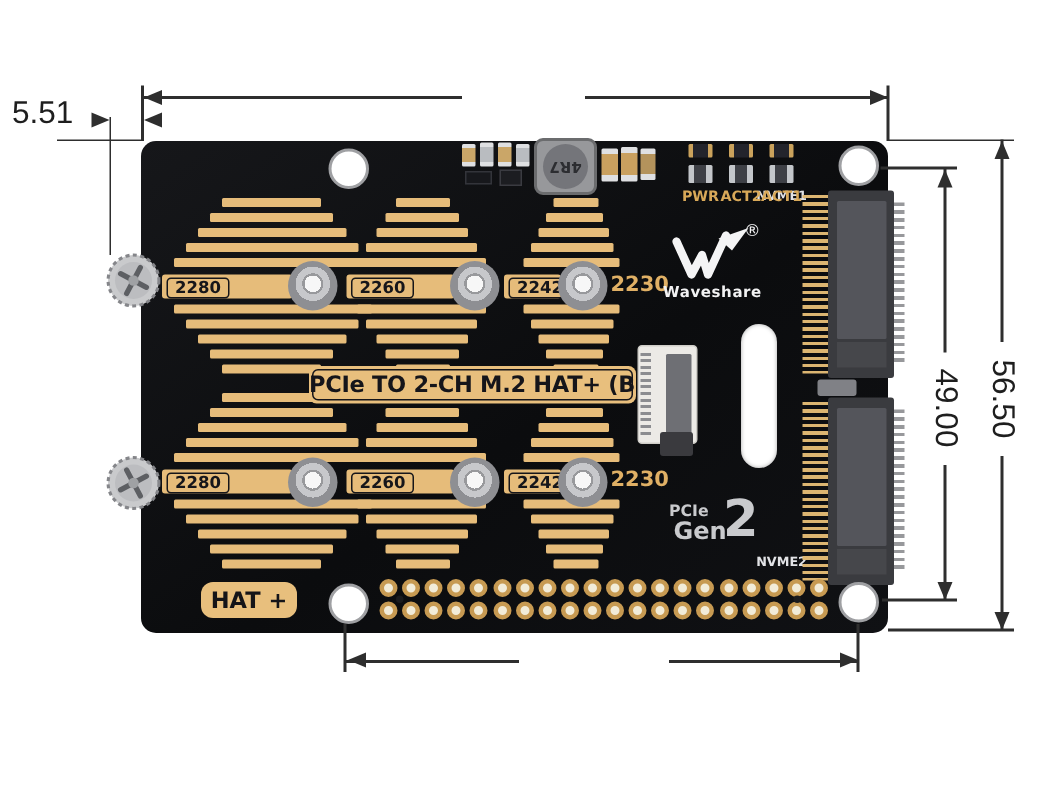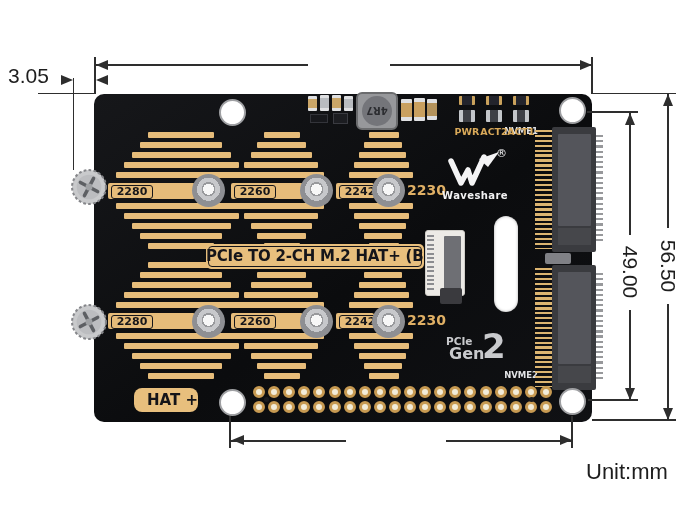--- a/index.html
+++ b/index.html
@@ -109,21 +109,21 @@
       <div style="position: absolute; left: 407px; top: 312px; width: 46px; height: 17px; color: rgb(224, 176, 101); font: bold 14px &quot;DejaVu Sans&quot;, sans-serif;">2230</div>
     </div>
 
   <div class="goldplate" style="left:206px;top:244px;width:218px;height:25px;border-radius:5px;">
     <div class="abs" style="left:2px;top:2px;right:2px;bottom:2px;border:1.5px solid #15151a;border-radius:4px;"></div>
     <div class="abs pcbfont" style="left:0;top:3px;width:100%;text-align:center;font-size:15px;color:#15151a;white-space:nowrap;letter-spacing:-0.2px;">PCIe TO 2-CH M.2 HAT+ (B)</div>
   </div>
   <div class="tri abs" style="left:428px;top:243px;border-top:5px solid transparent;border-bottom:5px solid transparent;border-left:8px solid #ffffff;"></div>
 
   <div class="goldplate" style="left:134px;top:388px;width:64px;height:24px;border-radius:8px;">
-    <div class="abs pcbfont" style="left:0;top:3px;width:100%;text-align:right;font-size:15px;color:#141418;">HAT +</div>
+    <div class="abs pcbfont" style="left:0;top:3px;width:100%;text-align:center;font-size:15px;color:#141418;">HAT +</div>
   </div>
 
   <svg class="abs" style="left:446px;top:151px;" width="58" height="38" viewBox="0 0 58 38">
     <path d="M5 10 L15 32 L22 19 L26 32 L38 6" fill="none" stroke="#f4f4f5" stroke-width="5.5" stroke-linejoin="round" stroke-linecap="round"></path>
     <path d="M33 8 L53 1 L42 16 Z" fill="#f4f4f5"></path>
   </svg>
   <div class="abs" style="left:496px;top:147px;color:#f4f4f5;font-size:11px;font-family:'DejaVu Sans',sans-serif;">®</div>
   <div class="abs pcbfont" style="left:438px;top:190px;width:74px;text-align:center;font-size:10px;letter-spacing:0.4px;color:#f2f2f3;">Waveshare</div>
 
   <div class="abs" style="left:442px;top:332px;width:70px;height:38px;">
@@ -262,21 +262,21 @@
     <circle cx="18.5" cy="18.5" r="3.4" fill="#9fa1a4"></circle>
   </svg>
 
   <div class="dline" style="left:94px;top:57px;width:1.5px;height:37px;"></div>
   <div class="dline" style="left:591px;top:57px;width:1.5px;height:37px;"></div>
   <div class="dline" style="left:95px;top:64.4px;width:213px;height:1.5px;"></div>
   <div class="dline" style="left:390px;top:64.4px;width:202px;height:1.5px;"></div>
   <div class="tri tri-l" style="left:95.5px;top:59.6px;"></div>
   <div class="tri tri-r" style="left:580px;top:59.6px;"></div>
 
-  <div class="dtext" style="left:8px;top:64px;width:52px;">3.05</div>
+  <div class="dtext" style="left:8px;top:64px;width:52px;">5.51</div>
   <div class="dline" style="left:72.5px;top:78px;width:1.5px;height:92px;"></div>
   <div class="dline" style="left:38px;top:92.5px;width:56px;height:1.5px;"></div>
   <div class="tri tri-r" style="left:61px;top:74.5px;"></div>
   <div class="tri tri-l" style="left:95.5px;top:74.5px;"></div>
 
   <div class="dline" style="left:592px;top:92.5px;width:84px;height:1.5px;"></div>
   <div class="dline" style="left:587px;top:111px;width:51px;height:1.5px;"></div>
   <div class="dline" style="left:588px;top:399.2px;width:50px;height:1.5px;"></div>
   <div class="dline" style="left:592px;top:419.2px;width:84px;height:1.5px;"></div>
 
@@ -292,14 +292,13 @@
   <div class="tri tri-d" style="left:662.5px;top:407.5px;"></div>
   <div class="dtext" style="left:618px;top:254px;width:100px;text-align:center;transform:rotate(90deg);">56.50</div>
 
   <div class="dline" style="left:229.2px;top:416px;width:1.5px;height:32px;"></div>
   <div class="dline" style="left:571.2px;top:416px;width:1.5px;height:32px;"></div>
   <div class="dline" style="left:230px;top:440.2px;width:116px;height:1.5px;"></div>
   <div class="dline" style="left:446px;top:440.2px;width:126px;height:1.5px;"></div>
   <div class="tri tri-l" style="left:231.5px;top:435.4px;"></div>
   <div class="tri tri-r" style="left:559.5px;top:435.4px;"></div>
 
-  <div class="dtext" style="left:586px;top:459px;width:112px;font-size:22px;">Unit:mm</div>
 </div>
 
 </body></html>

